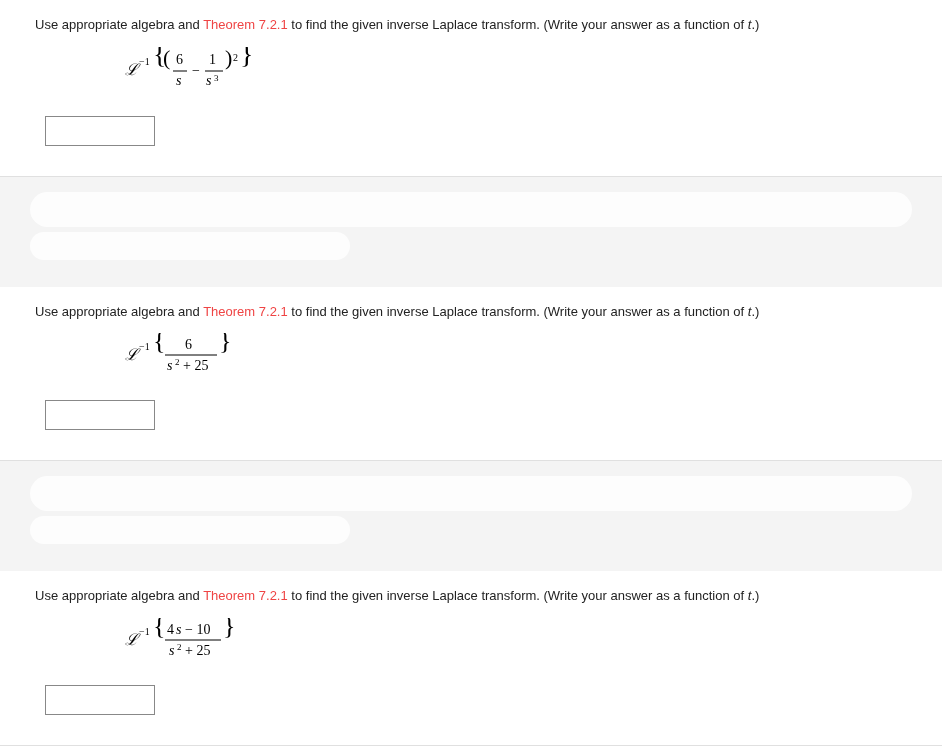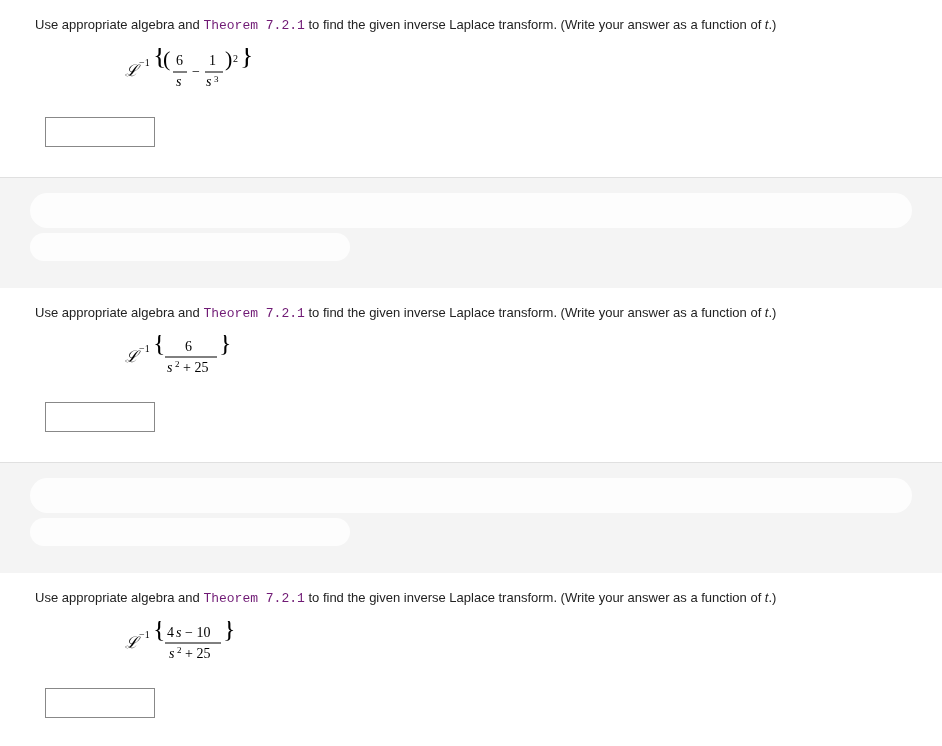--- a/index.html
+++ b/index.html
@@ -42,22 +42,21 @@
       height: 28px;
       background: #fdfdfd;
       border-radius: 15px;
     }
     .prompt {
       color: #222222;
       line-height: 1.5;
       margin-bottom: 12px;
     }
     .theorem-link {
-      color: #701a75;
-      font-family: Liberation Mono, monospace;
+      color: #ef4444;
     }
     .italic-t {
       font-style: italic;
     }
     .formula-row {
       margin-left: 90px;
       margin-bottom: 18px;
     }
     .formula-img {
       display: inline-block;

